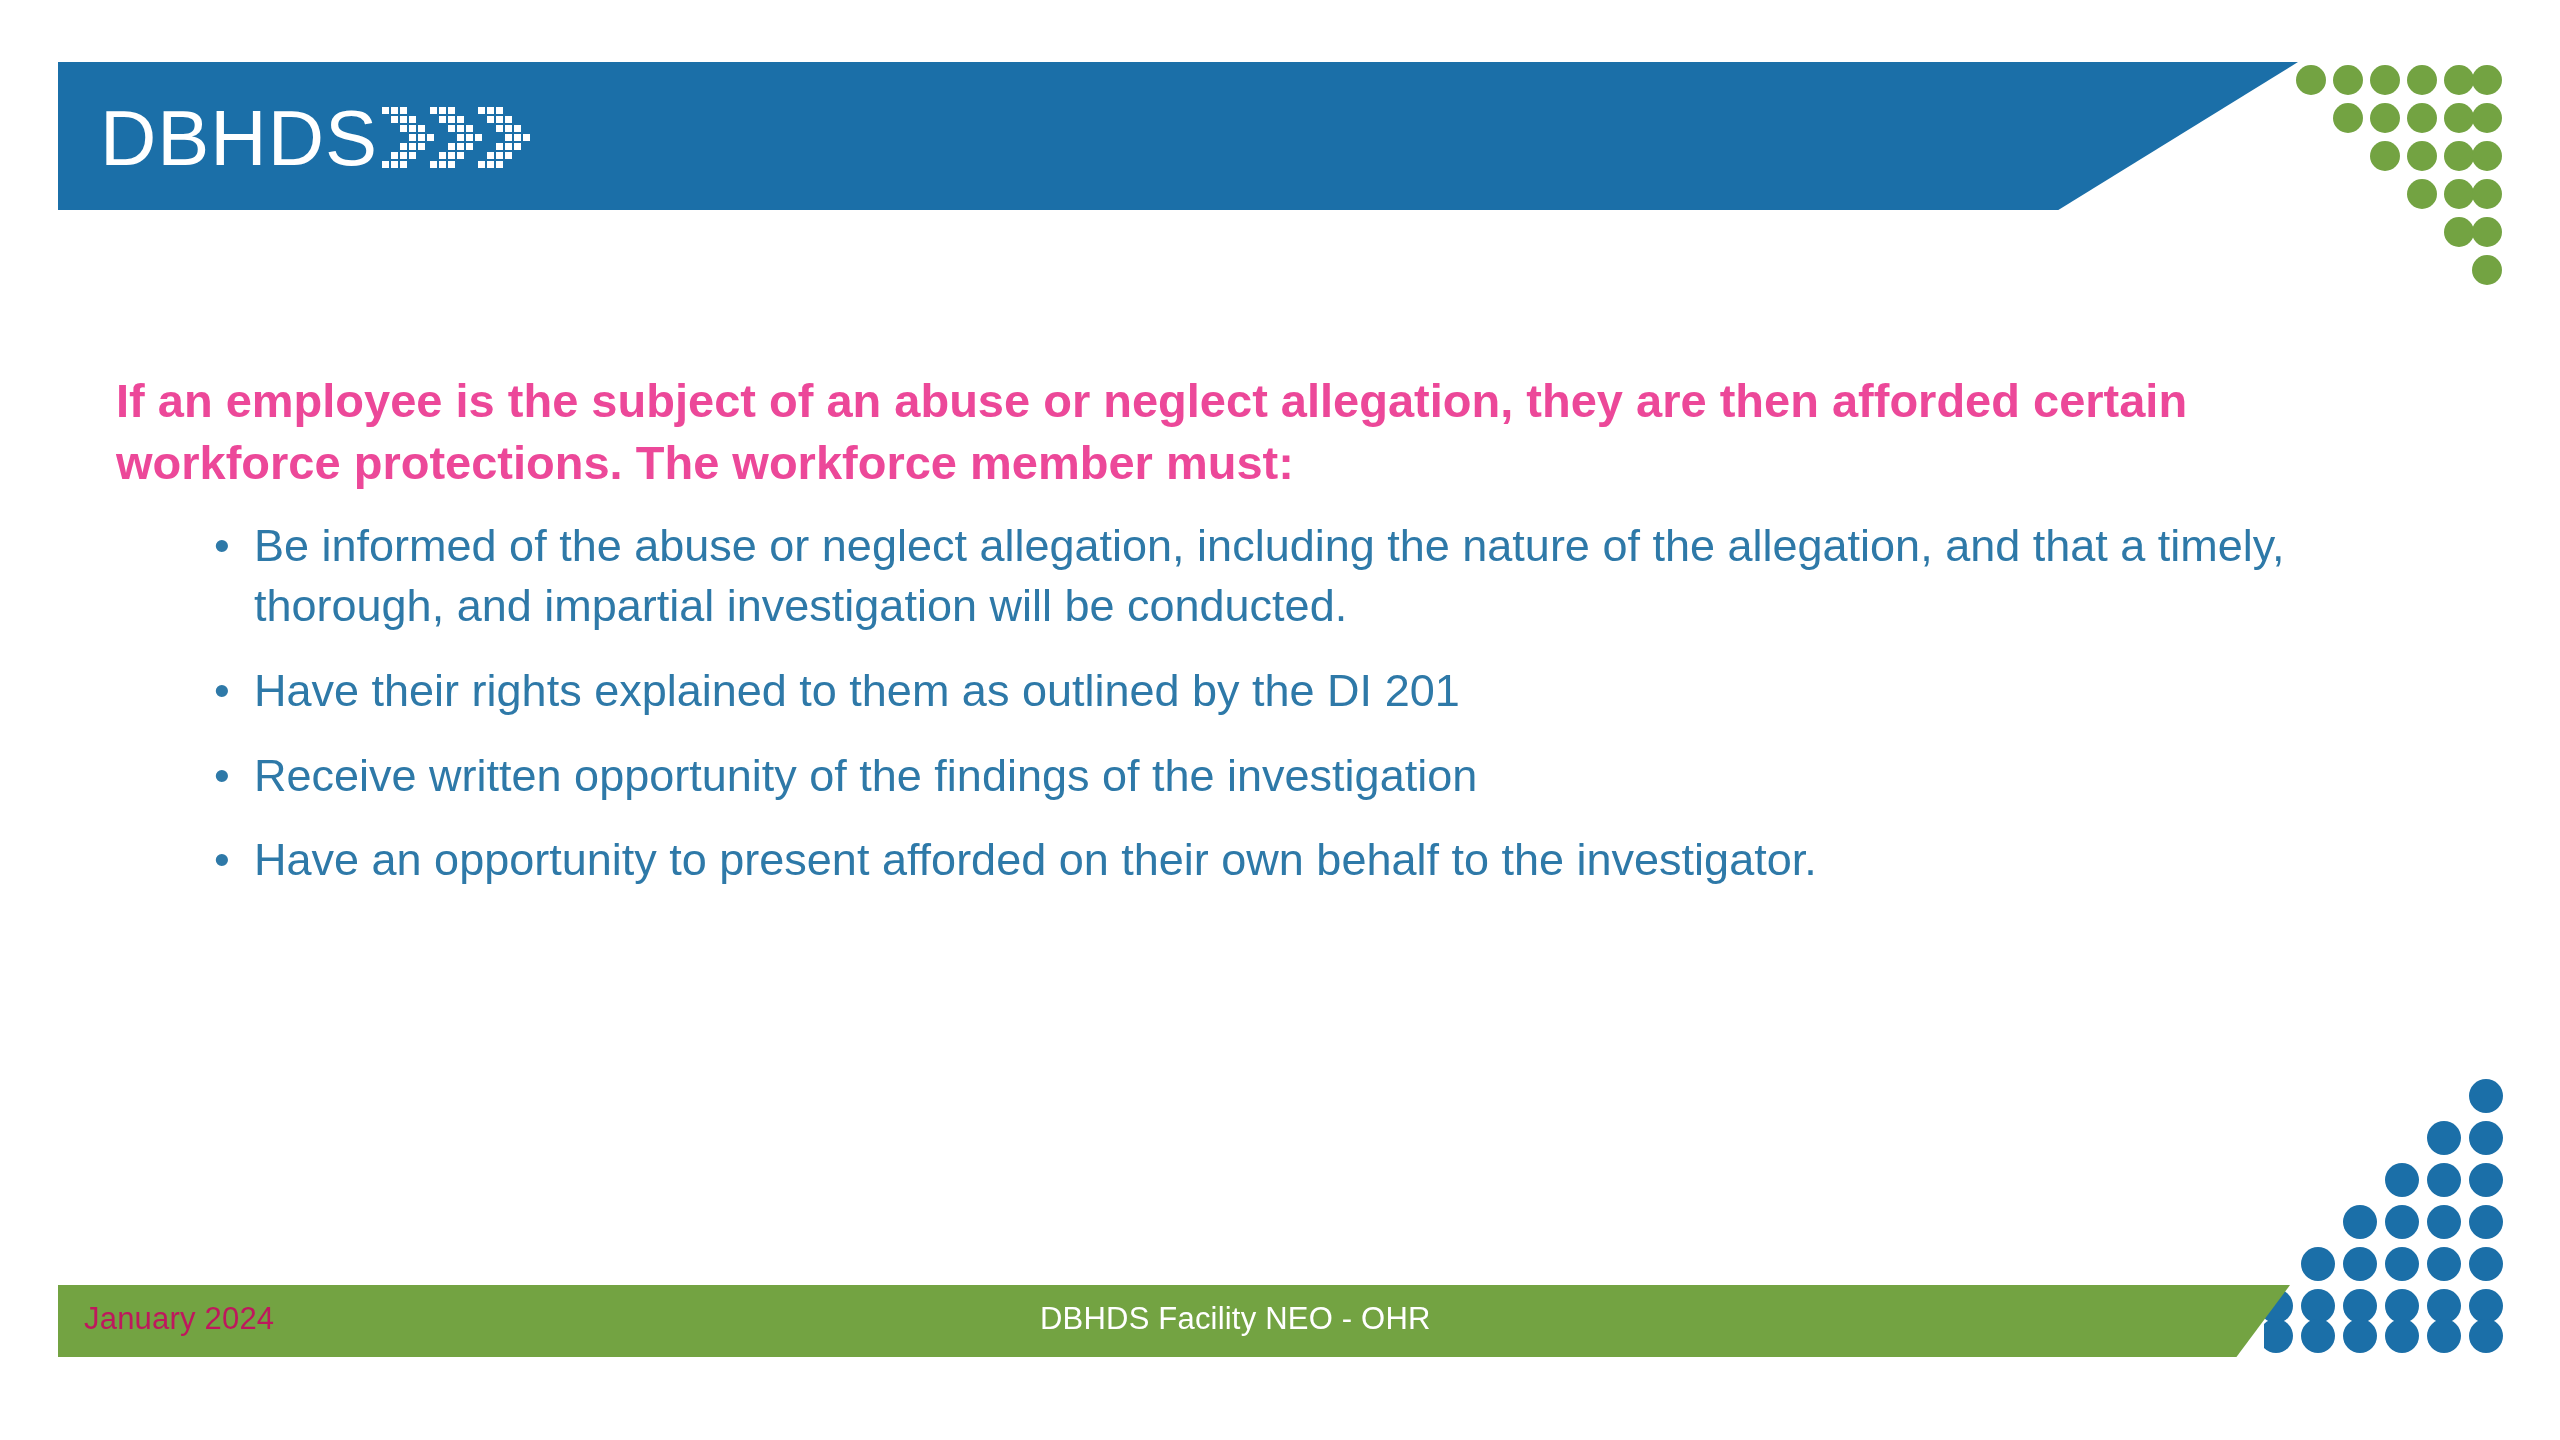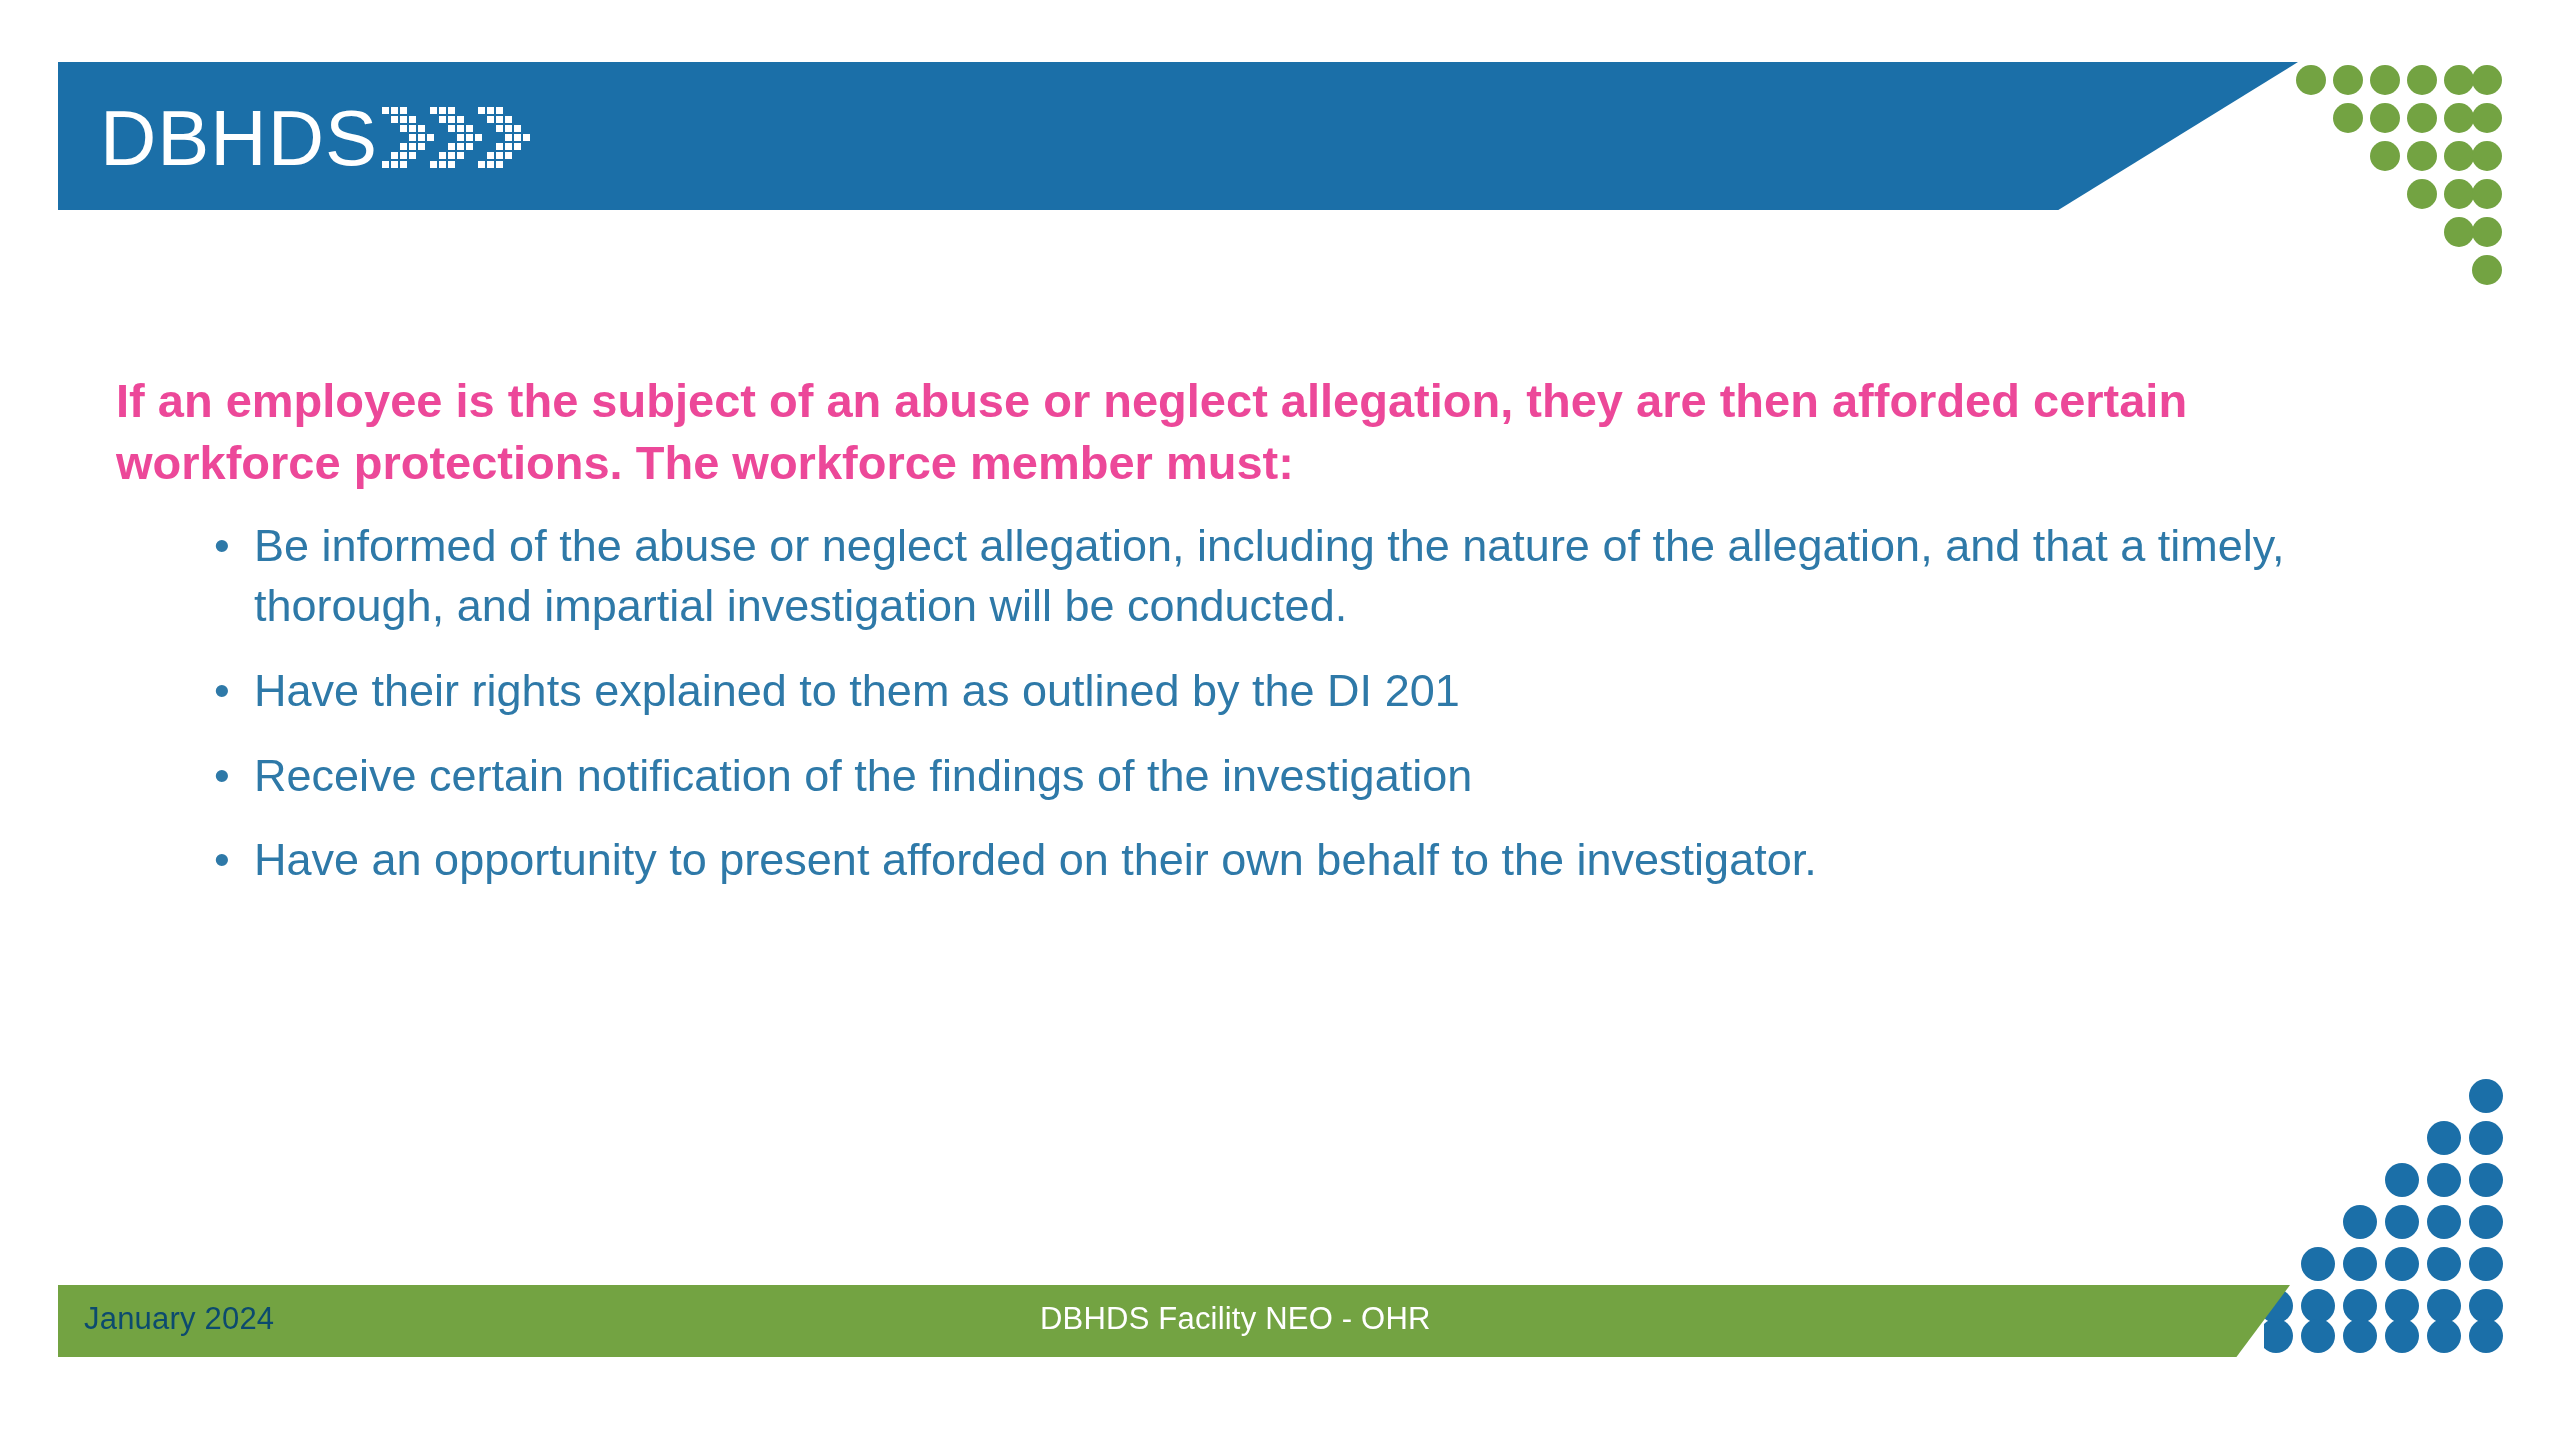--- a/index.html
+++ b/index.html
@@ -149,21 +149,21 @@
     height: 72px;
     background: #73A342;
     -webkit-clip-path: polygon(0 0, 100% 0, 97.6% 100%, 0 100%);
     clip-path: polygon(0 0, 100% 0, 97.6% 100%, 0 100%);
   }
 
   .footer-date {
     position: absolute;
     left: 84px;
     bottom: 103px;
-    color: #0c4a6e;
+    color: #be185d;
     font-size: 31px;
     font-weight: 400;
     letter-spacing: 0.2px;
   }
 
   .footer-center {
     position: absolute;
     left: 1040px;
     bottom: 103px;
     color: #ffffff;
@@ -294,21 +294,21 @@
       <li class="bullet">
         <span class="bullet-dot">•</span>
         <span>Be informed of the abuse or neglect allegation, including the nature of the allegation, and that a timely, thorough, and impartial investigation will be conducted.</span>
       </li>
       <li class="bullet">
         <span class="bullet-dot">•</span>
         <span>Have their rights explained to them as outlined by the DI 201</span>
       </li>
       <li class="bullet">
         <span class="bullet-dot">•</span>
-        <span>Receive certain notification of the findings of the investigation</span>
+        <span>Receive written opportunity of the findings of the investigation</span>
       </li>
       <li class="bullet">
         <span class="bullet-dot">•</span>
         <span>Have an opportunity to present afforded on their own behalf to the investigator.</span>
       </li>
     </ul>
   </div>
 
 
   <svg class="blue-dots" width="240" height="280" viewBox="0 0 240 280">

